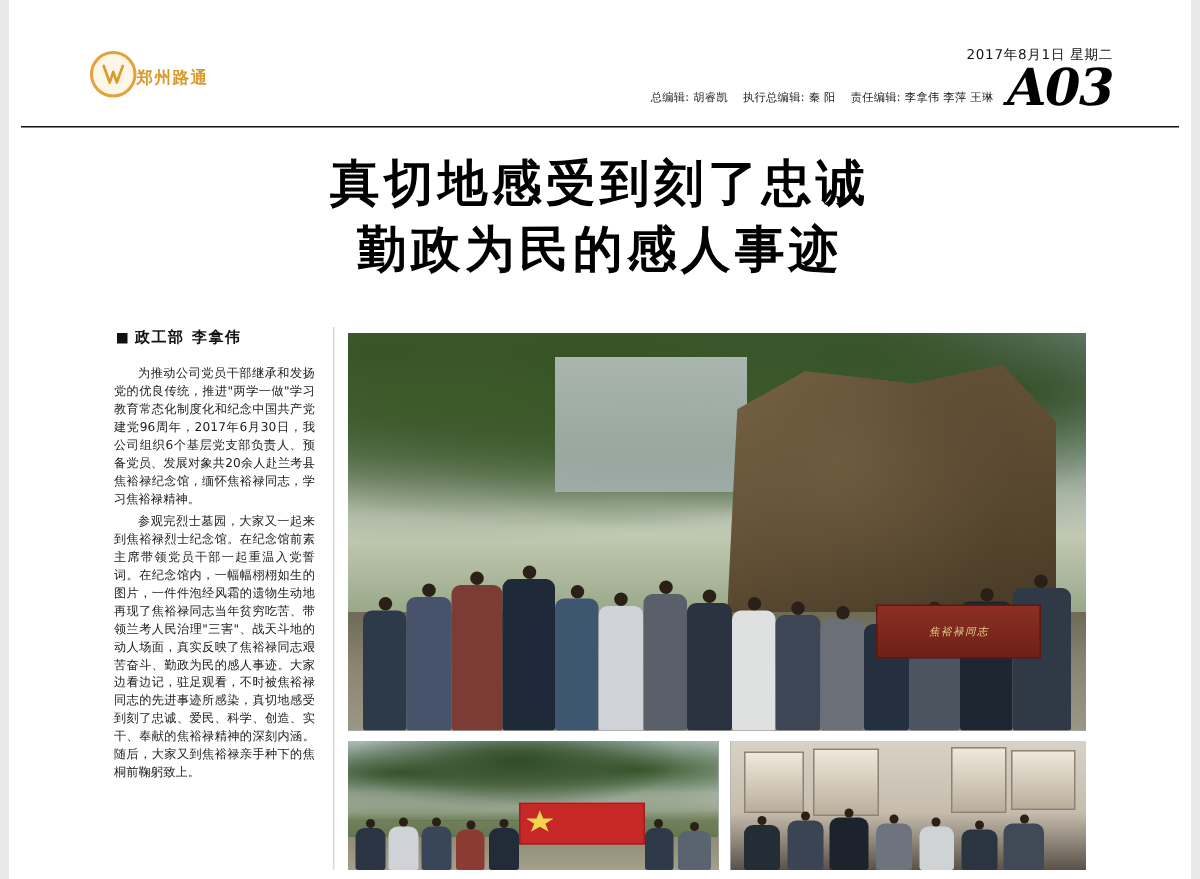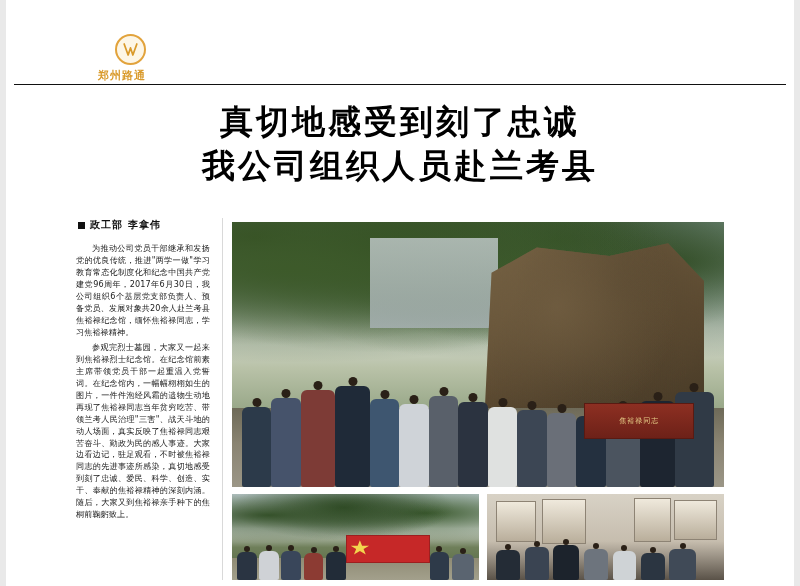--- a/index.html
+++ b/index.html
@@ -41,22 +41,21 @@
     position: absolute;
     left: 0; top: 0;
     width: 800px;
     height: 86px;
   }
   .logo-block {
     position: absolute;
     left: 60px;
     top: 34px;
     display: flex;
-    flex-direction: column;
-    align-items: flex-end;
+    align-items: center;
     width: 86px;
   }
   .logo-mark {
     width: 27px;
     height: 27px;
     border-radius: 50%;
     border: 2px solid #e2a33c;
     background: #fdf6e6;
     position: relative;
     display: flex;
@@ -169,20 +168,21 @@
     text-align: justify;
     text-indent: 16px;
     letter-spacing: 0.1px;
   }
 
   
   .photo {
     position: absolute;
     overflow: hidden;
     background: #666;
+    font-style: italic;
   }
   .photo-main {
     left: 232px;
     top: 222px;
     width: 492px;
     height: 265px;
   }
   .photo-bl {
     left: 232px;
     top: 494px;
@@ -327,27 +327,38 @@
 
     <div class="logo-block">
       <div class="logo-mark">
         <svg width="19" height="19" viewBox="0 0 24 24" aria-hidden="true">
           <path d="M4 5 L9 19 L12 10 L15 19 L20 5" fill="none" stroke="#d99a2b" stroke-width="2.2" stroke-linecap="round" stroke-linejoin="round"></path>
         </svg>
       </div>
       <div class="logo-text">郑州路通</div>
     </div>
 
+    <div class="masthead-right">
+      <div class="date-line">2017年8月1日  星期二</div>
+      <div class="credits-row">
+        <div class="credits">
+          <span>总编辑: 胡睿凯</span>
+          <span>执行总编辑: 秦 阳</span>
+          <span>责任编辑: 李拿伟  李萍  王琳</span>
+        </div>
+        <div class="page-num">A03</div>
+      </div>
+    </div>
 
     <div class="rule-top"></div>
   </div>
 
   <div class="headline">
     <div class="line">真切地感受到刻了忠诚</div>
-    <div class="line">我公司组织人员赴兰考县</div>
+    <div class="line">勤政为民的感人事迹</div>
   </div>
 
   <div class="byline">
     <span class="sq"></span>
     <span>政工部</span>
     <span>李拿伟</span>
   </div>
 
   <div class="col-rule"></div>
 

